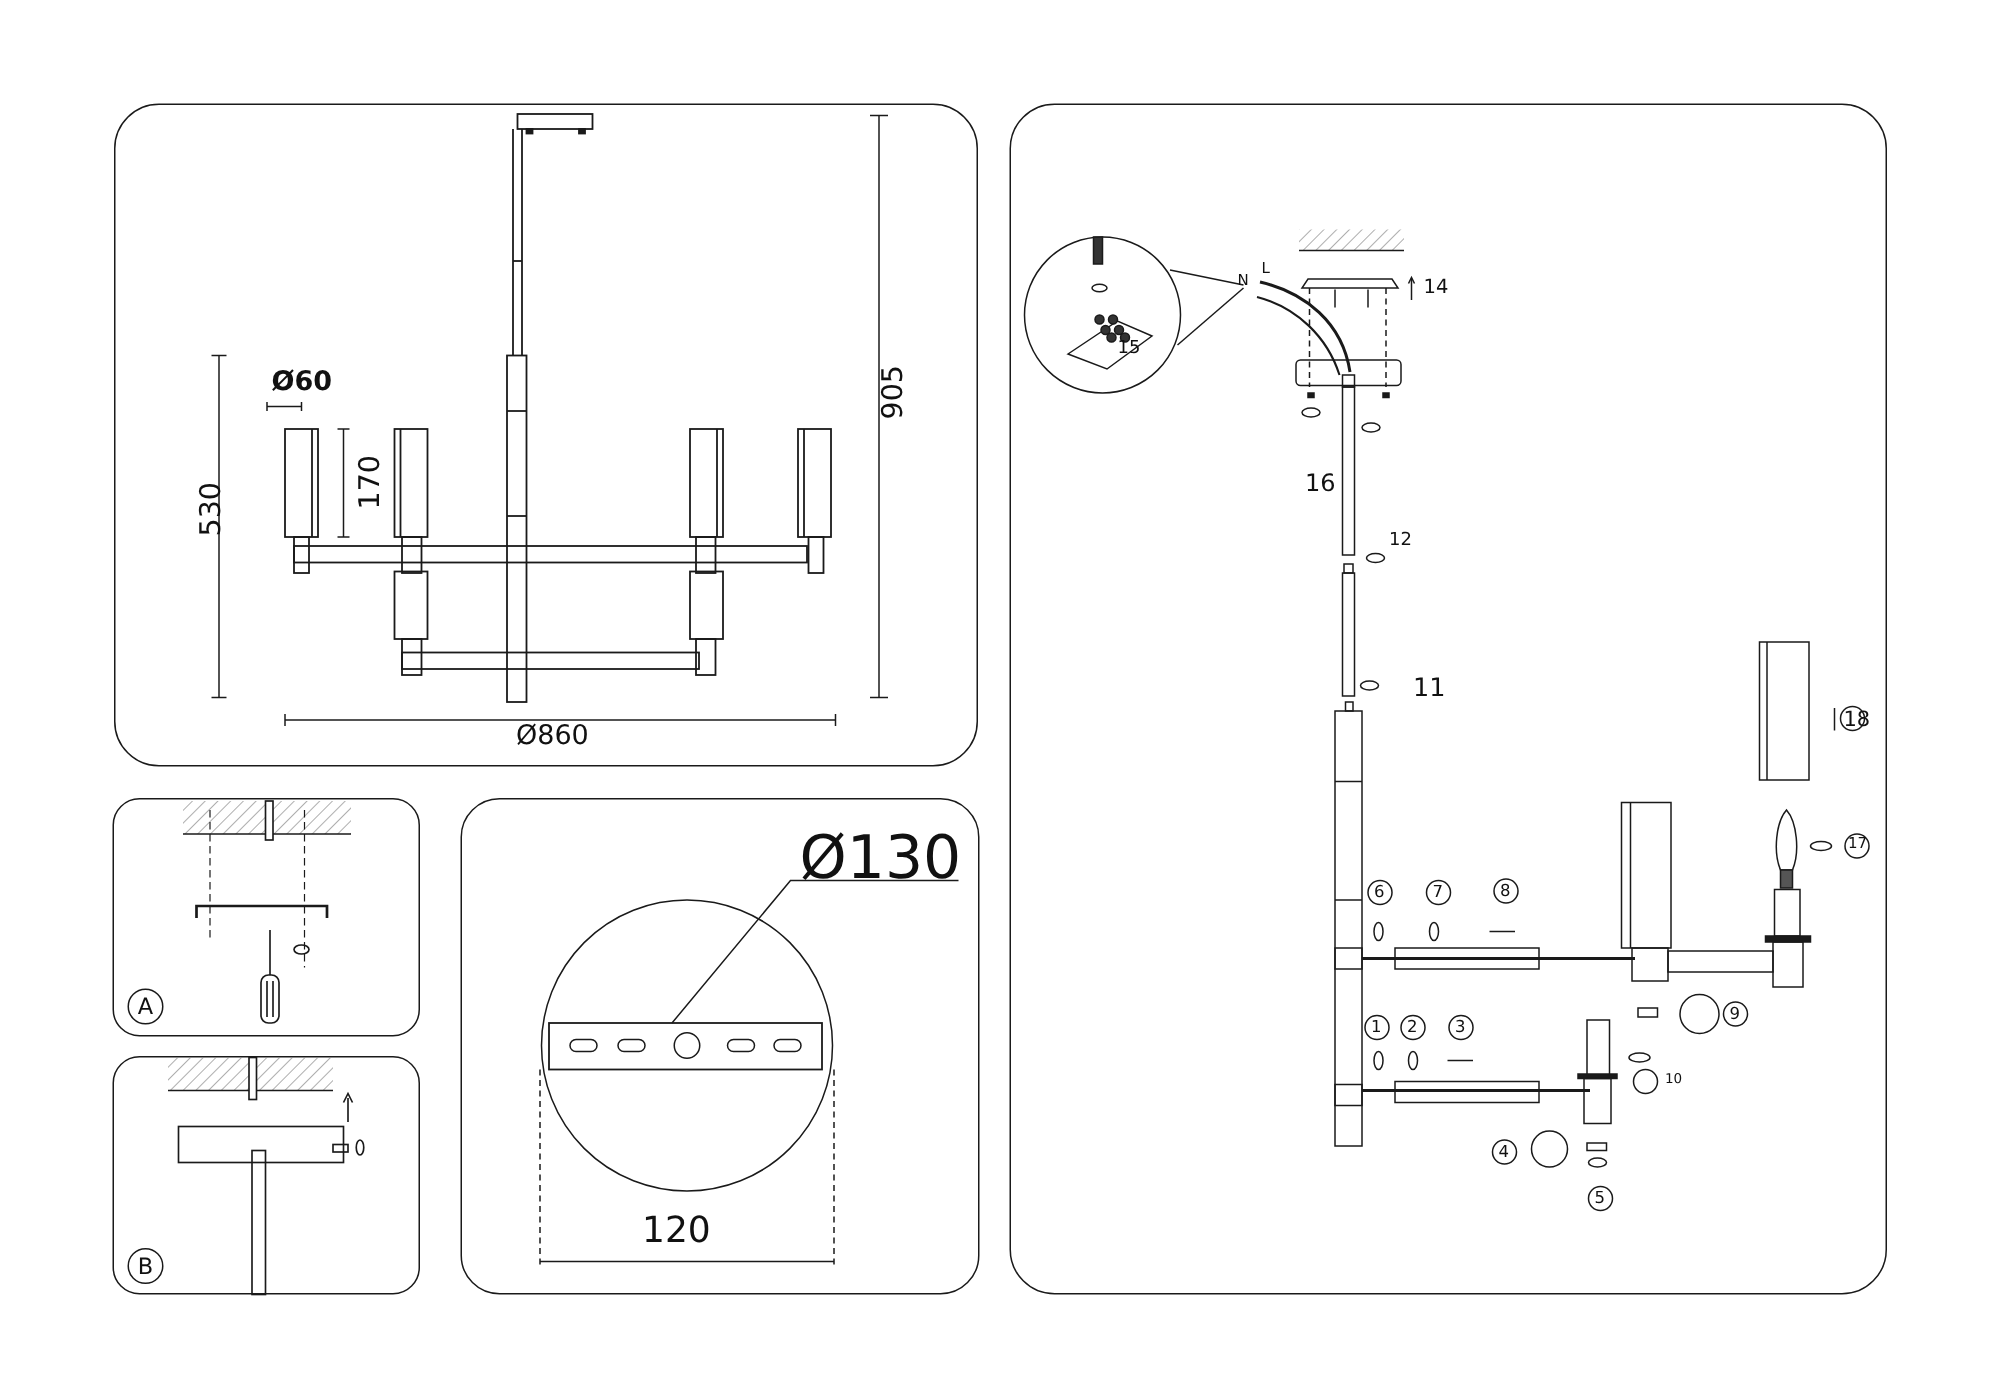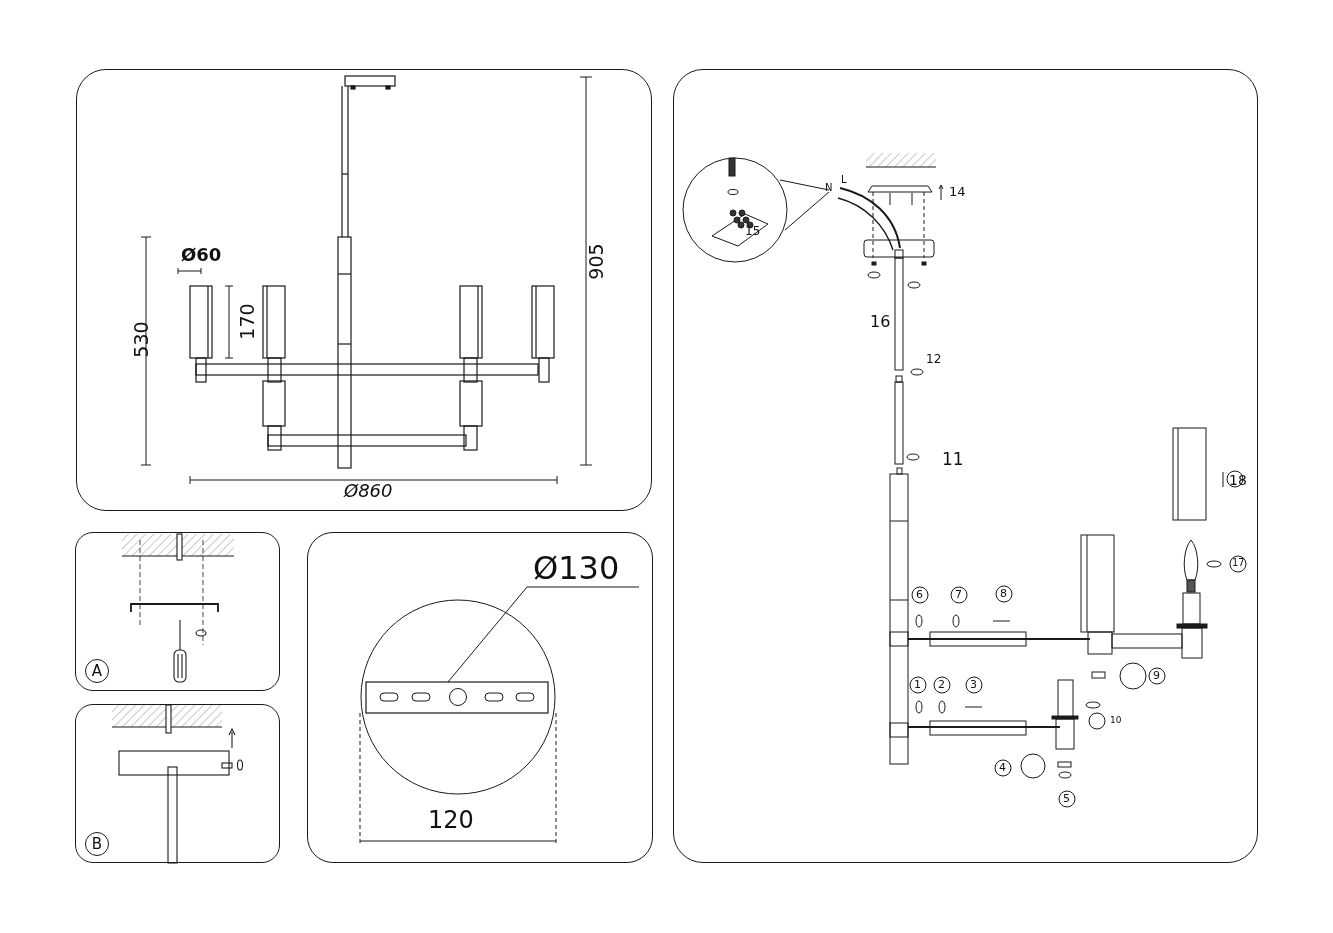--- a/index.html
+++ b/index.html
@@ -91,21 +91,21 @@
       <line x1="190" y1="476" x2="190" y2="484"></line>
       <line x1="557" y1="476" x2="557" y2="484"></line>
     </g>
   </g>
 </svg>
 
 <div class="txt" style="left:578px; top:252px; font-size:19px; transform:rotate(-90deg); transform-origin:center;">905</div>
 <div class="txt" style="left:123px; top:330px; font-size:19px; transform:rotate(-90deg); transform-origin:center;">530</div>
 <div class="txt" style="left:229px; top:312px; font-size:19px; transform:rotate(-90deg); transform-origin:center;">170</div>
 <div class="txt" style="left:181px; top:246px; font-size:18px;font-weight:bold;">Ø60</div>
-<div class="txt" style="left:344px; top:482px; font-size:18px;font-style:italic;">Ø860</div>
+<div class="txt" style="left:344px; top:482px; font-size:18px;">Ø860</div>
 
 <div class="panel" style="left:75px; top:532px; width:205px; height:159px; border-radius:18px;"></div>
 <svg width="1333" height="933">
   <defs>
     <pattern id="hatch" width="6" height="6" patternUnits="userSpaceOnUse" patternTransform="rotate(45)">
       <line x1="0" y1="0" x2="0" y2="6" stroke="#777" stroke-width="0.8"></line>
     </pattern>
   </defs>
   <g stroke="#1a1a1a" fill="none" stroke-width="1.1">
     <rect x="122" y="534" width="112" height="22" fill="url(#hatch)" stroke="none"></rect>
@@ -154,21 +154,21 @@
     <rect x="412" y="693" width="18" height="8" rx="4"></rect>
     <circle cx="458" cy="697" r="8.5"></circle>
     <rect x="485" y="693" width="18" height="8" rx="4"></rect>
     <rect x="516" y="693" width="18" height="8" rx="4"></rect>
     <polyline points="448,682 527,587 639,587"></polyline>
     <line x1="360" y1="713" x2="360" y2="843" stroke-dasharray="4,3"></line>
     <line x1="556" y1="713" x2="556" y2="843" stroke-dasharray="4,3"></line>
     <line x1="360" y1="841" x2="556" y2="841"></line>
   </g>
 </svg>
-<div class="txt" style="left:533px; top:552px; font-size:32px;">Ø130</div>
+<div class="txt" style="left:533px; top:552px; font-size:40px;">Ø130</div>
 <div class="txt" style="left:428px; top:808px; font-size:24px;">120</div>
 
 <div class="panel" style="left:673px; top:69px; width:585px; height:794px; border-radius:30px;"></div>
 <svg width="1333" height="933">
   <g stroke="#1a1a1a" fill="none" stroke-width="1">
 
     <circle cx="735" cy="210" r="52"></circle>
     <line x1="780" y1="180" x2="829" y2="190"></line>
     <line x1="785" y1="230" x2="829" y2="192"></line>
     <g>

